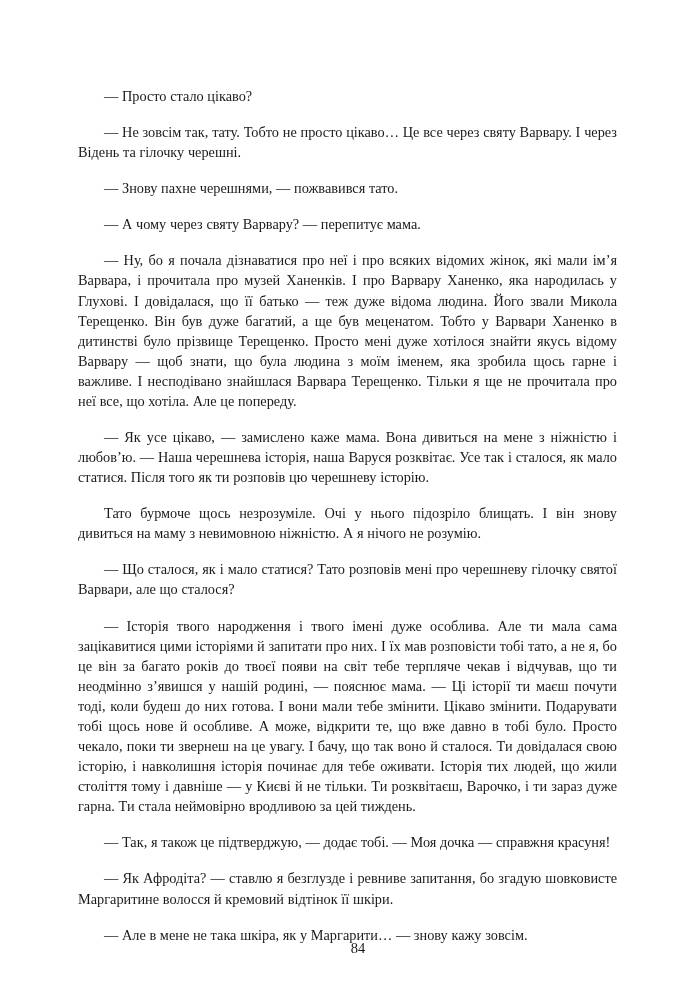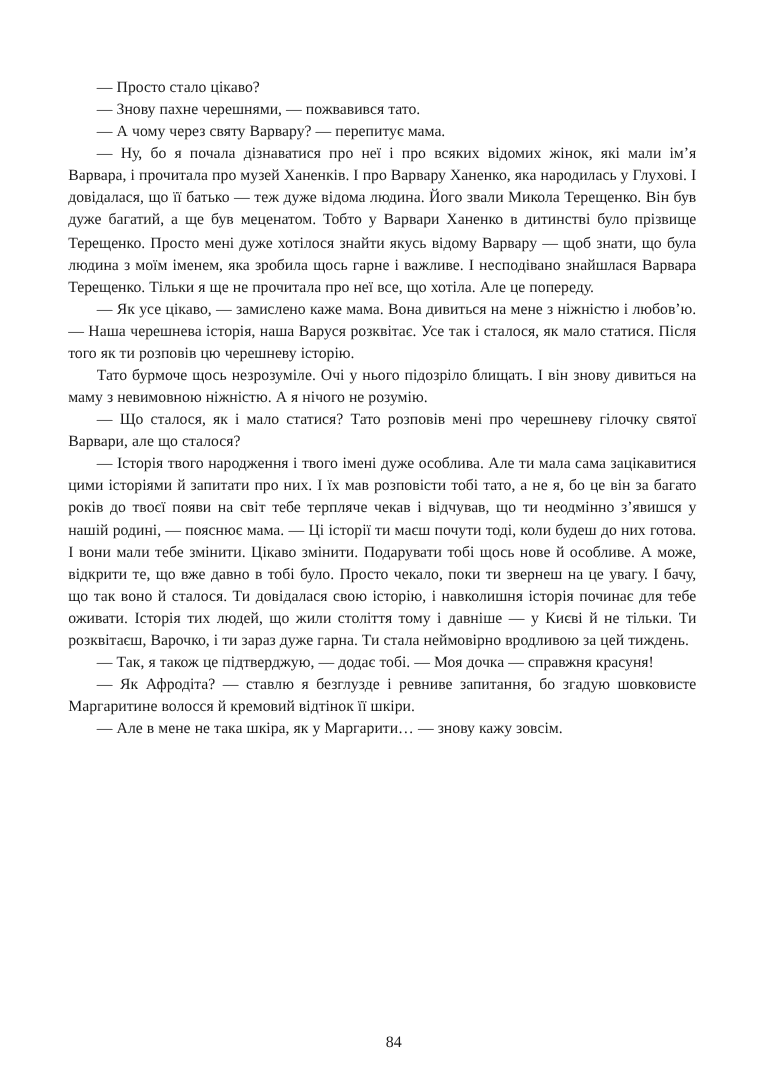--- a/index.html
+++ b/index.html
@@ -14,21 +14,21 @@
     color: #1a1a1a;
   }
   .page {
     position: relative;
     width: 695px;
     height: 983px;
     box-sizing: border-box;
     padding: 70px 62px 40px 62px;
   }
   .body-text p {
-    margin: 0;
+    margin: 16px;
     font-size: 14.3px;
     line-height: 1.405;
     text-align: justify;
     text-indent: 26px;
     word-spacing: 0.1px;
     hyphens: manual;
   }
   .page-number {
     position: absolute;
     left: 0;
@@ -41,20 +41,21 @@
     margin-left: 21px;
   }
 </style>
 </head>
 <body>
 
 <div class="page">
 
   <div class="body-text">
     <p>— Просто стало цікаво?</p>
+    <p>— Не зовсім так, тату. Тобто не просто цікаво… Це все через святу Варвару. І через Відень та гілочку черешні.</p>
     <p>— Знову пахне черешнями, — пожвавився тато.</p>
     <p>— А чому через святу Варвару? — перепитує мама.</p>
     <p>— Ну, бо я почала дізнаватися про неї і про всяких відомих жінок, які мали ім’я Варвара, і прочитала про музей Ханенків. І про Варвару Ханенко, яка народилась у Глухові. І довідалася, що її батько — теж дуже відома людина. Його звали Микола Терещенко. Він був дуже багатий, а ще був меценатом. Тобто у Варвари Ханенко в дитинстві було прізвище Терещенко. Просто мені дуже хотілося знайти якусь відому Варвару — щоб знати, що була людина з моїм іменем, яка зробила щось гарне і важливе. І несподівано знайшлася Варвара Терещенко. Тільки я ще не прочитала про неї все, що хотіла. Але це попереду.</p>
     <p>— Як усе цікаво, — замислено каже мама. Вона дивиться на мене з ніжністю і любов’ю. — Наша черешнева історія, наша Варуся розквітає. Усе так і сталося, як мало статися. Після того як ти розповів цю черешневу історію.</p>
     <p>Тато бурмоче щось незрозуміле. Очі у нього підозріло блищать. І він знову дивиться на маму з невимовною ніжністю. А я нічого не розумію.</p>
     <p>— Що сталося, як і мало статися? Тато розповів мені про черешневу гілочку святої Варвари, але що сталося?</p>
     <p>— Історія твого народження і твого імені дуже особлива. Але ти мала сама зацікавитися цими історіями й запитати про них. І їх мав розповісти тобі тато, а не я, бо це він за багато років до твоєї появи на світ тебе терпляче чекав і відчував, що ти неодмінно з’явишся у нашій родині, — пояснює мама. — Ці історії ти маєш почути тоді, коли будеш до них готова. І вони мали тебе змінити. Цікаво змінити. Подарувати тобі щось нове й особливе. А може, відкрити те, що вже давно в тобі було. Просто чекало, поки ти звернеш на це увагу. І бачу, що так воно й сталося. Ти довідалася свою історію, і навколишня історія починає для тебе оживати. Історія тих людей, що жили століття тому і давніше — у Києві й не тільки. Ти розквітаєш, Варочко, і ти зараз дуже гарна. Ти стала неймовірно вродливою за цей тиждень.</p>
     <p>— Так, я також це підтверджую, — додає тобі. — Моя дочка — справжня красуня!</p>
     <p>— Як Афродіта? — ставлю я безглузде і ревниве запитання, бо згадую шовковисте Маргаритине волосся й кремовий відтінок її шкіри.</p>
     <p>— Але в мене не така шкіра, як у Маргарити… — знову кажу зовсім.</p>

